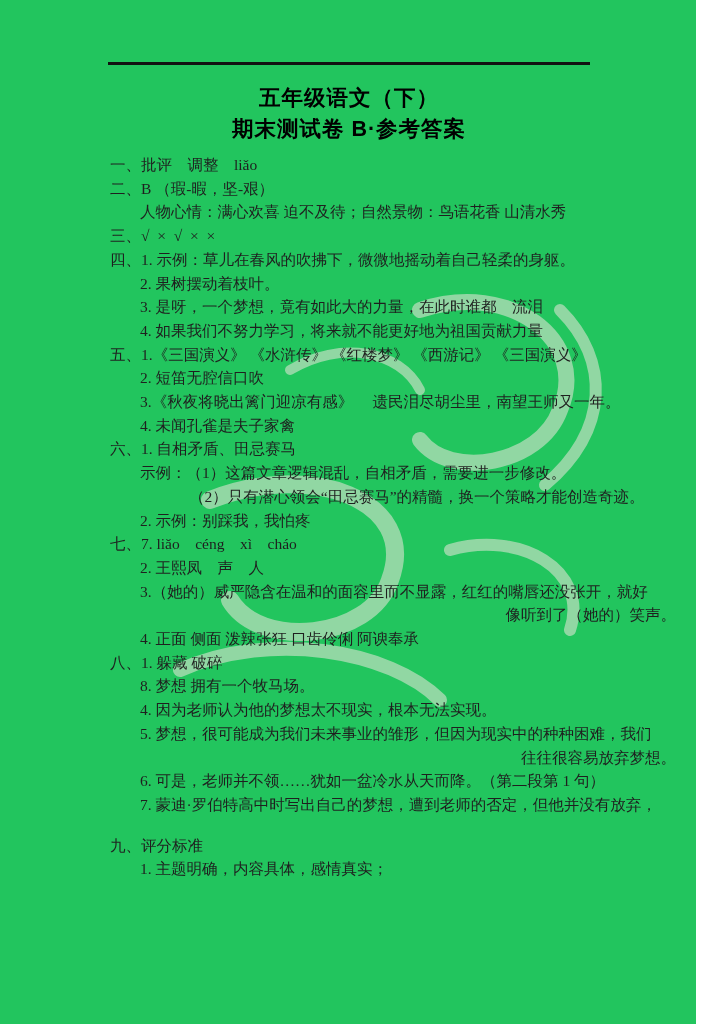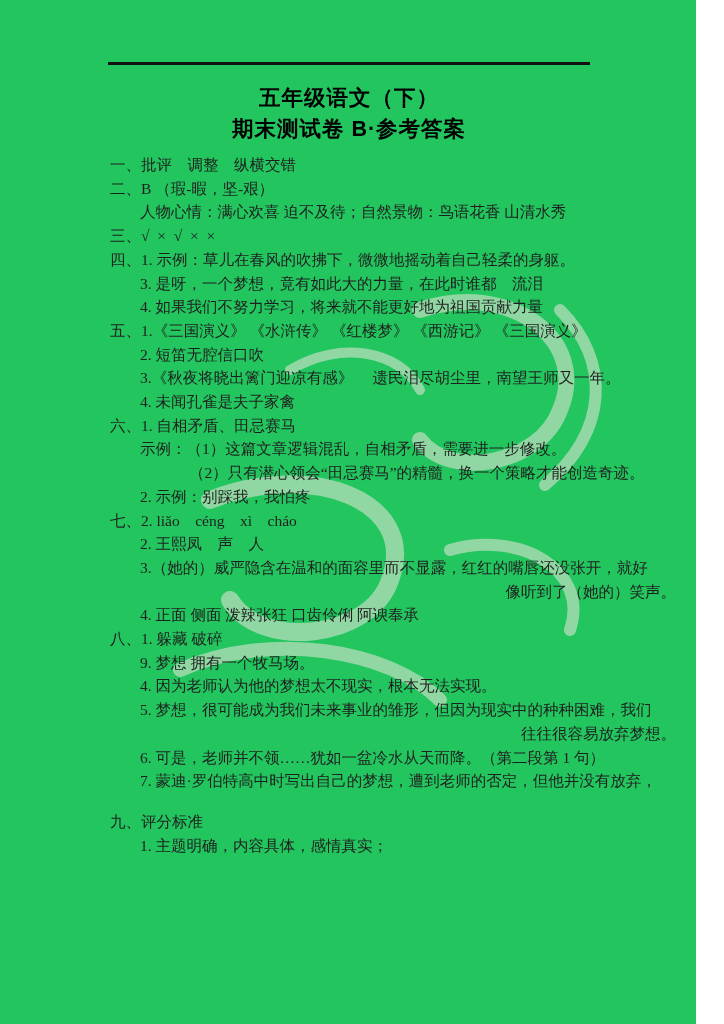--- a/index.html
+++ b/index.html
@@ -78,42 +78,43 @@
 
   <div class="content">
     <div class="top-rule"></div>
 
     <div class="titles">
       <div>五年级语文（下）</div>
       <div>期末测试卷 B·参考答案</div>
     </div>
 
     <div class="doc" id="doc">
-        <div class="line i0">一、批评　调整　纵横交错</div>
+        <div class="line i0">一、批评　调整　liǎo</div>
         <div class="line i0">二、B （瑕-暇，坚-艰）</div>
         <div class="line i1">人物心情：满心欢喜 迫不及待；自然景物：鸟语花香 山清水秀</div>
         <div class="line i0">三、√  ×  √  ×  ×</div>
         <div class="line i0">四、1. 示例：草儿在春风的吹拂下，微微地摇动着自己轻柔的身躯。</div>
+        <div class="line i1">2. 果树摆动着枝叶。</div>
         <div class="line i1">3. 是呀，一个梦想，竟有如此大的力量，在此时谁都　流泪</div>
         <div class="line i1">4. 如果我们不努力学习，将来就不能更好地为祖国贡献力量</div>
         <div class="line i0">五、1.《三国演义》 《水浒传》 《红楼梦》 《西游记》 《三国演义》</div>
         <div class="line i1">2. 短笛无腔信口吹</div>
         <div class="line i1">3.《秋夜将晓出篱门迎凉有感》　 遗民泪尽胡尘里，南望王师又一年。</div>
         <div class="line i1">4. 未闻孔雀是夫子家禽</div>
         <div class="line i0">六、1. 自相矛盾、田忌赛马</div>
         <div class="line i1">示例：（1）这篇文章逻辑混乱，自相矛盾，需要进一步修改。</div>
         <div class="line i3">（2）只有潜心领会“田忌赛马”的精髓，换一个策略才能创造奇迹。</div>
         <div class="line i1">2. 示例：别踩我，我怕疼</div>
-        <div class="line i0">七、2. liǎo　céng　xì　cháo</div>
+        <div class="line i0">七、7. liǎo　céng　xì　cháo</div>
         <div class="line i1">2. 王熙凤　声　人</div>
         <div class="line i1">3.（她的）威严隐含在温和的面容里而不显露，红红的嘴唇还没张开，就好</div>
         <div class="line i2">像听到了（她的）笑声。</div>
         <div class="line i1">4. 正面 侧面 泼辣张狂 口齿伶俐 阿谀奉承</div>
         <div class="line i0">八、1. 躲藏 破碎</div>
-        <div class="line i1">9. 梦想 拥有一个牧马场。</div>
+        <div class="line i1">8. 梦想 拥有一个牧马场。</div>
         <div class="line i1">4. 因为老师认为他的梦想太不现实，根本无法实现。</div>
         <div class="line i1">5. 梦想，很可能成为我们未来事业的雏形，但因为现实中的种种困难，我们</div>
         <div class="line i2">往往很容易放弃梦想。</div>
         <div class="line i1">6. 可是，老师并不领……犹如一盆冷水从天而降。（第二段第 1 句）</div>
         <div class="line i1">7. 蒙迪·罗伯特高中时写出自己的梦想，遭到老师的否定，但他并没有放弃，</div>
         <div class="line i0 gap">九、评分标准</div>
         <div class="line i1">1. 主题明确，内容具体，感情真实；</div>
       </div>
   </div>
 

